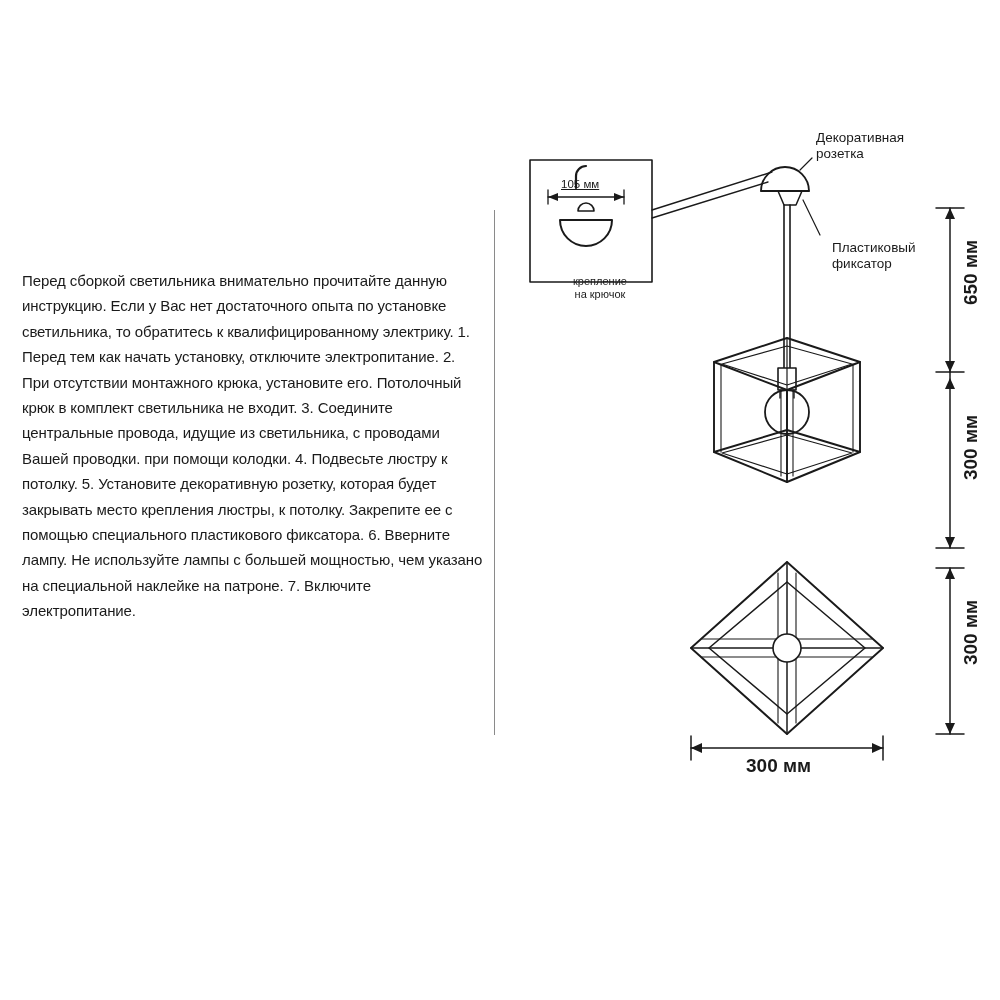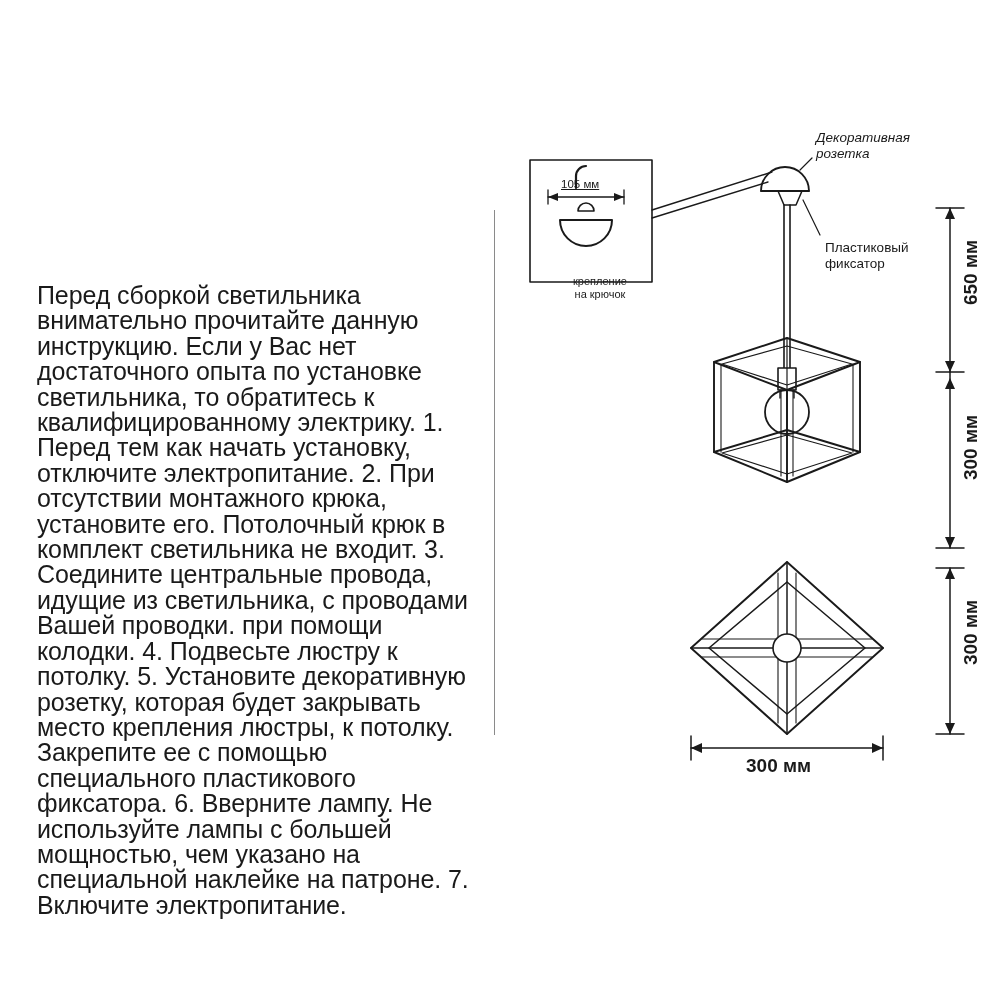--- a/index.html
+++ b/index.html
@@ -17,22 +17,22 @@
   }
 
   
   #instructions {
     position: absolute;
     left: 22px;
     top: 268px;
     width: 462px;
   }
   #instructions p {
-    margin: 15px;
-    font-size: 25px;
+    margin: 0;
+    font-size: 15px;
     line-height: 25.4px;
     letter-spacing: -0.1px;
     color: #1a1a1a;
   }
   #divider {
     position: absolute;
     left: 494px;
     top: 210px;
     width: 1px;
     height: 525px;
@@ -185,26 +185,26 @@
       <line x1="436" y1="634" x2="464" y2="634" stroke-width="1.5"></line>
 
       <line x1="191" y1="648" x2="383" y2="648" stroke-width="1.5"></line>
       <path d="M191 648 l11 -5 v10 z" fill="#1a1a1a" stroke="none"></path>
       <path d="M383 648 l-11 -5 v10 z" fill="#1a1a1a" stroke="none"></path>
       <line x1="191" y1="636" x2="191" y2="660" stroke-width="1.5"></line>
       <line x1="383" y1="636" x2="383" y2="660" stroke-width="1.5"></line>
     </g>
   </svg>
 
-  <div class="lbl" style="left:316px; top:30px;font-style:italic;">
+  <div class="lbl" style="left:316px; top:30px;">
     <span style="white-space:pre-line;">Декоративная
 розетка</span>
   </div>
 
-  <div class="lbl" style="left:325px; top:140px;">
+  <div class="lbl" style="left:332px; top:140px;">
     <span style="white-space:pre-line;">Пластиковый
 фиксатор</span>
   </div>
 
   <div class="dim-s" style="left:61px; top:78px;">105 мм</div>
 
   <div class="lbl-small" style="left:48px; top:175px; width:104px; white-space:pre-line;">крепление
 на крючок</div>
 
   <div class="dim-v" style="left:460px; top:140px;">650 мм</div>

